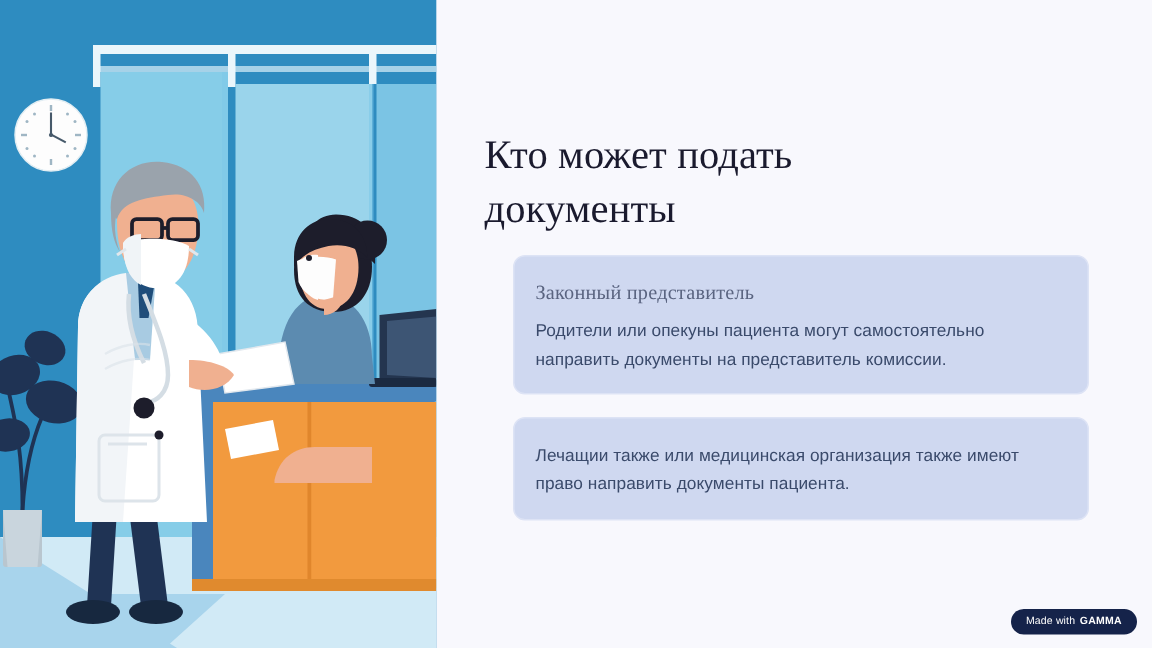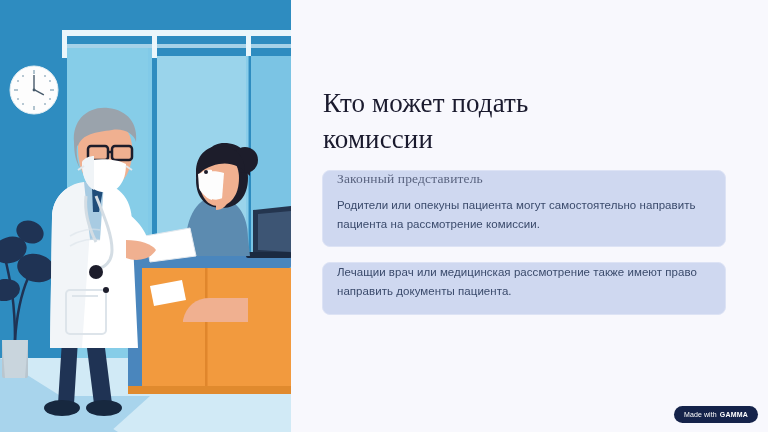--- a/index.html
+++ b/index.html
@@ -56,23 +56,24 @@
   .cards {
     position: absolute;
     left: 31px;
     top: 170px;
     width: 404px;
   }
   .card {
     background: #cfd8f0;
     border: 1px solid #dde3f5;
     border-radius: 8px;
-    padding: 0 14px 13px 14px;
+    padding: 16px 14px 13px 14px;
     margin-bottom: 15px;
     box-sizing: border-box;
+    margin-left: 20px;
   }
   .card:last-child { margin-bottom: 0; }
   .card-title {
     font-family: "Liberation Serif", serif;
     font-size: 13.5px;
     line-height: 1.2;
     color: #5a6480;
     margin-bottom: 9px;
     letter-spacing: 0.15px;
   }
@@ -247,31 +248,31 @@
 
       <g opacity="0.6">
         <path d="M70 236 C80 230 92 228 100 230" stroke="#dbe3ea" stroke-width="1.6" fill="none"></path>
         <path d="M70 246 C80 240 92 238 100 240" stroke="#dbe3ea" stroke-width="1.6" fill="none"></path>
       </g>
     </svg>
   </div>
 
   <div class="content">
 
-    <h1 class="page-title"><span>Кто может подать</span> <span>комиссии</span></h1>
+    <h1 class="page-title"><span>Кто может подать</span> <span>документы</span></h1>
 
     <div class="cards">
 
       <div class="card">
         <div class="card-title">Законный представитель</div>
-        <div class="card-body">Родители или опекуны пациента могут самостоятельно направить пациента на рассмотрение комиссии.</div>
+        <div class="card-body">Родители или опекуны пациента могут самостоятельно направить документы на представитель комиссии.</div>
       </div>
 
       <div class="card">
-        <div class="card-body">Лечащии врач или медицинская рассмотрение также имеют право направить документы пациента.</div>
+        <div class="card-body">Лечащии также или медицинская организация также имеют право направить документы пациента.</div>
       </div>
 
     </div>
 
     <div class="badge">
       <span>Made with</span>
       <span class="badge-brand">GAMMA</span>
     </div>
 
   </div>

